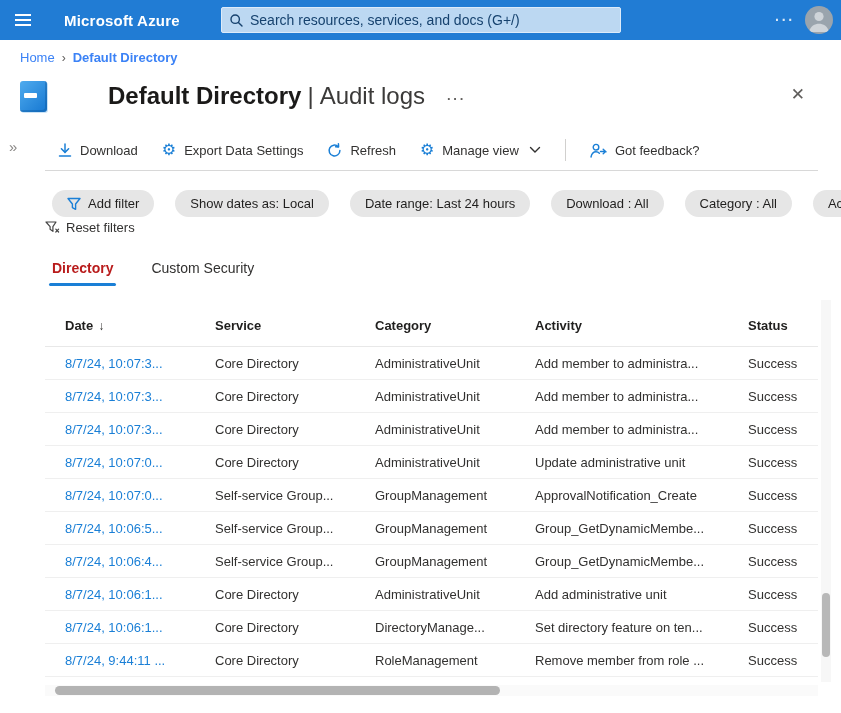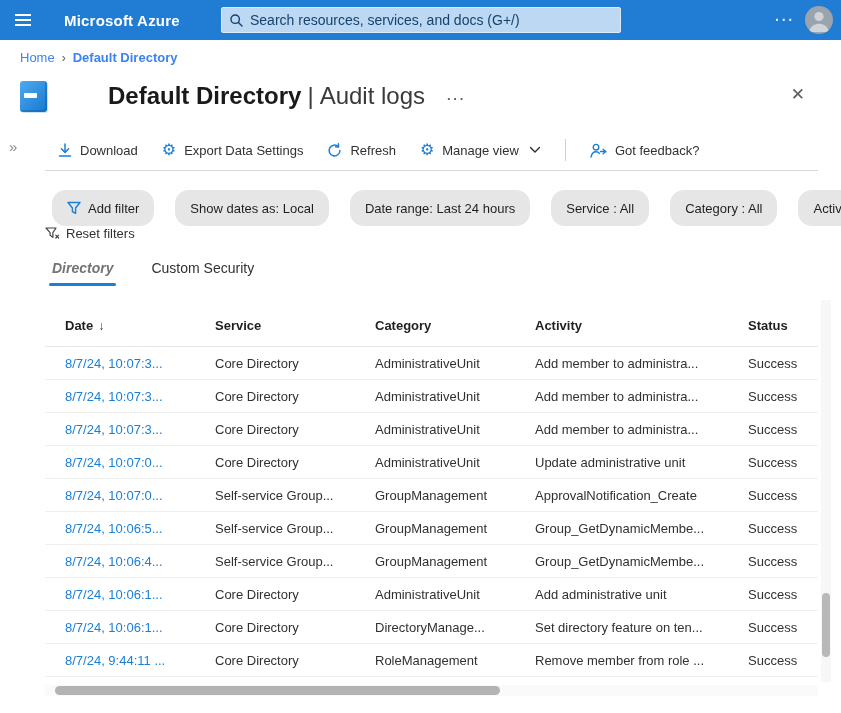--- a/index.html
+++ b/index.html
@@ -50,30 +50,30 @@
     display:flex; align-items:center; gap:24px; }
   .tb-btn { display:flex; align-items:center; gap:8px; font-size:13px; color:#323130; cursor:pointer; white-space:nowrap; }
   .tb-btn svg { display:block; }
   .tb-gear { font-size:16px; color:#1a7fd6; line-height:1; }
   .tb-chevron { margin-left:2px; }
   .tb-divider { width:1px; height:22px; background:#d1d0ce; }
   .toolbar-rule { position:absolute; top:170px; left:45px; width:773px; height:1px; background:#d8d8d8; }
 
   
   .pills { position:absolute; top:190px; left:52px; display:flex; gap:21px; }
-  .pill { height:36px; background:#e6e6e6; border-radius:14px; display:flex; align-items:center;
+  .pill { height:27px; background:#e6e6e6; border-radius:14px; display:flex; align-items:center;
     padding:0 15px; font-size:13px; color:#201f1e; cursor:pointer; white-space:nowrap; }
   .pill svg { margin-right:7px; }
-  .reset-filters { position:absolute; top:226px; left:45px; display:flex; align-items:center; gap:6px;
+  .reset-filters { position:absolute; top:220px; left:45px; display:flex; align-items:center; gap:6px;
     font-size:13px; color:#323130; cursor:pointer; }
 
   
   .tabs { position:absolute; top:256px; left:49px; display:flex; gap:32px; }
   .tab { font-size:14px; padding:4px 3px 10px 3px; color:#323130; cursor:pointer; position:relative; }
-  .tab.active { font-weight:700; color:#737373;font-style:italic; }
+  .tab.active { font-weight:700; color:#b91c1c; }
   .tab.active::after { content:""; position:absolute; left:0; right:0; bottom:0; height:3px; background:#1a7fd6; border-radius:2px; }
 
   
   .table { position:absolute; top:305px; left:45px; width:773px; }
   .thead { display:grid; grid-template-columns:150px 160px 160px 213px 1fr;
     padding-left:20px; height:42px; align-items:center; border-bottom:1px solid #e8e8e8; }
   .th { font-size:13px; font-weight:700; color:#201f1e; cursor:pointer; display:flex; align-items:center; gap:5px; }
   .sort-arrow { font-weight:400; color:#323130; font-size:12px; }
   .trow { display:grid; grid-template-columns:150px 160px 160px 213px 1fr;
     padding-left:20px; height:33px; align-items:center; border-bottom:1px solid #efefef; cursor:pointer; }
@@ -183,21 +183,21 @@
       </svg>
     <span>Add filter</span>
   </div>
   <div class="pill">
       <span>Show dates as: Local</span>
     </div>
   <div class="pill">
       <span>Date range: Last 24 hours</span>
     </div>
   <div class="pill">
-      <span>Service : All</span>
+      <span>Download : All</span>
     </div>
   <div class="pill">
       <span>Category : All</span>
     </div>
   <div class="pill">
       <span>Activity : All</span>
     </div>
 </div>
 <div class="reset-filters">
   <svg width="15" height="14" viewBox="0 0 15 14">

